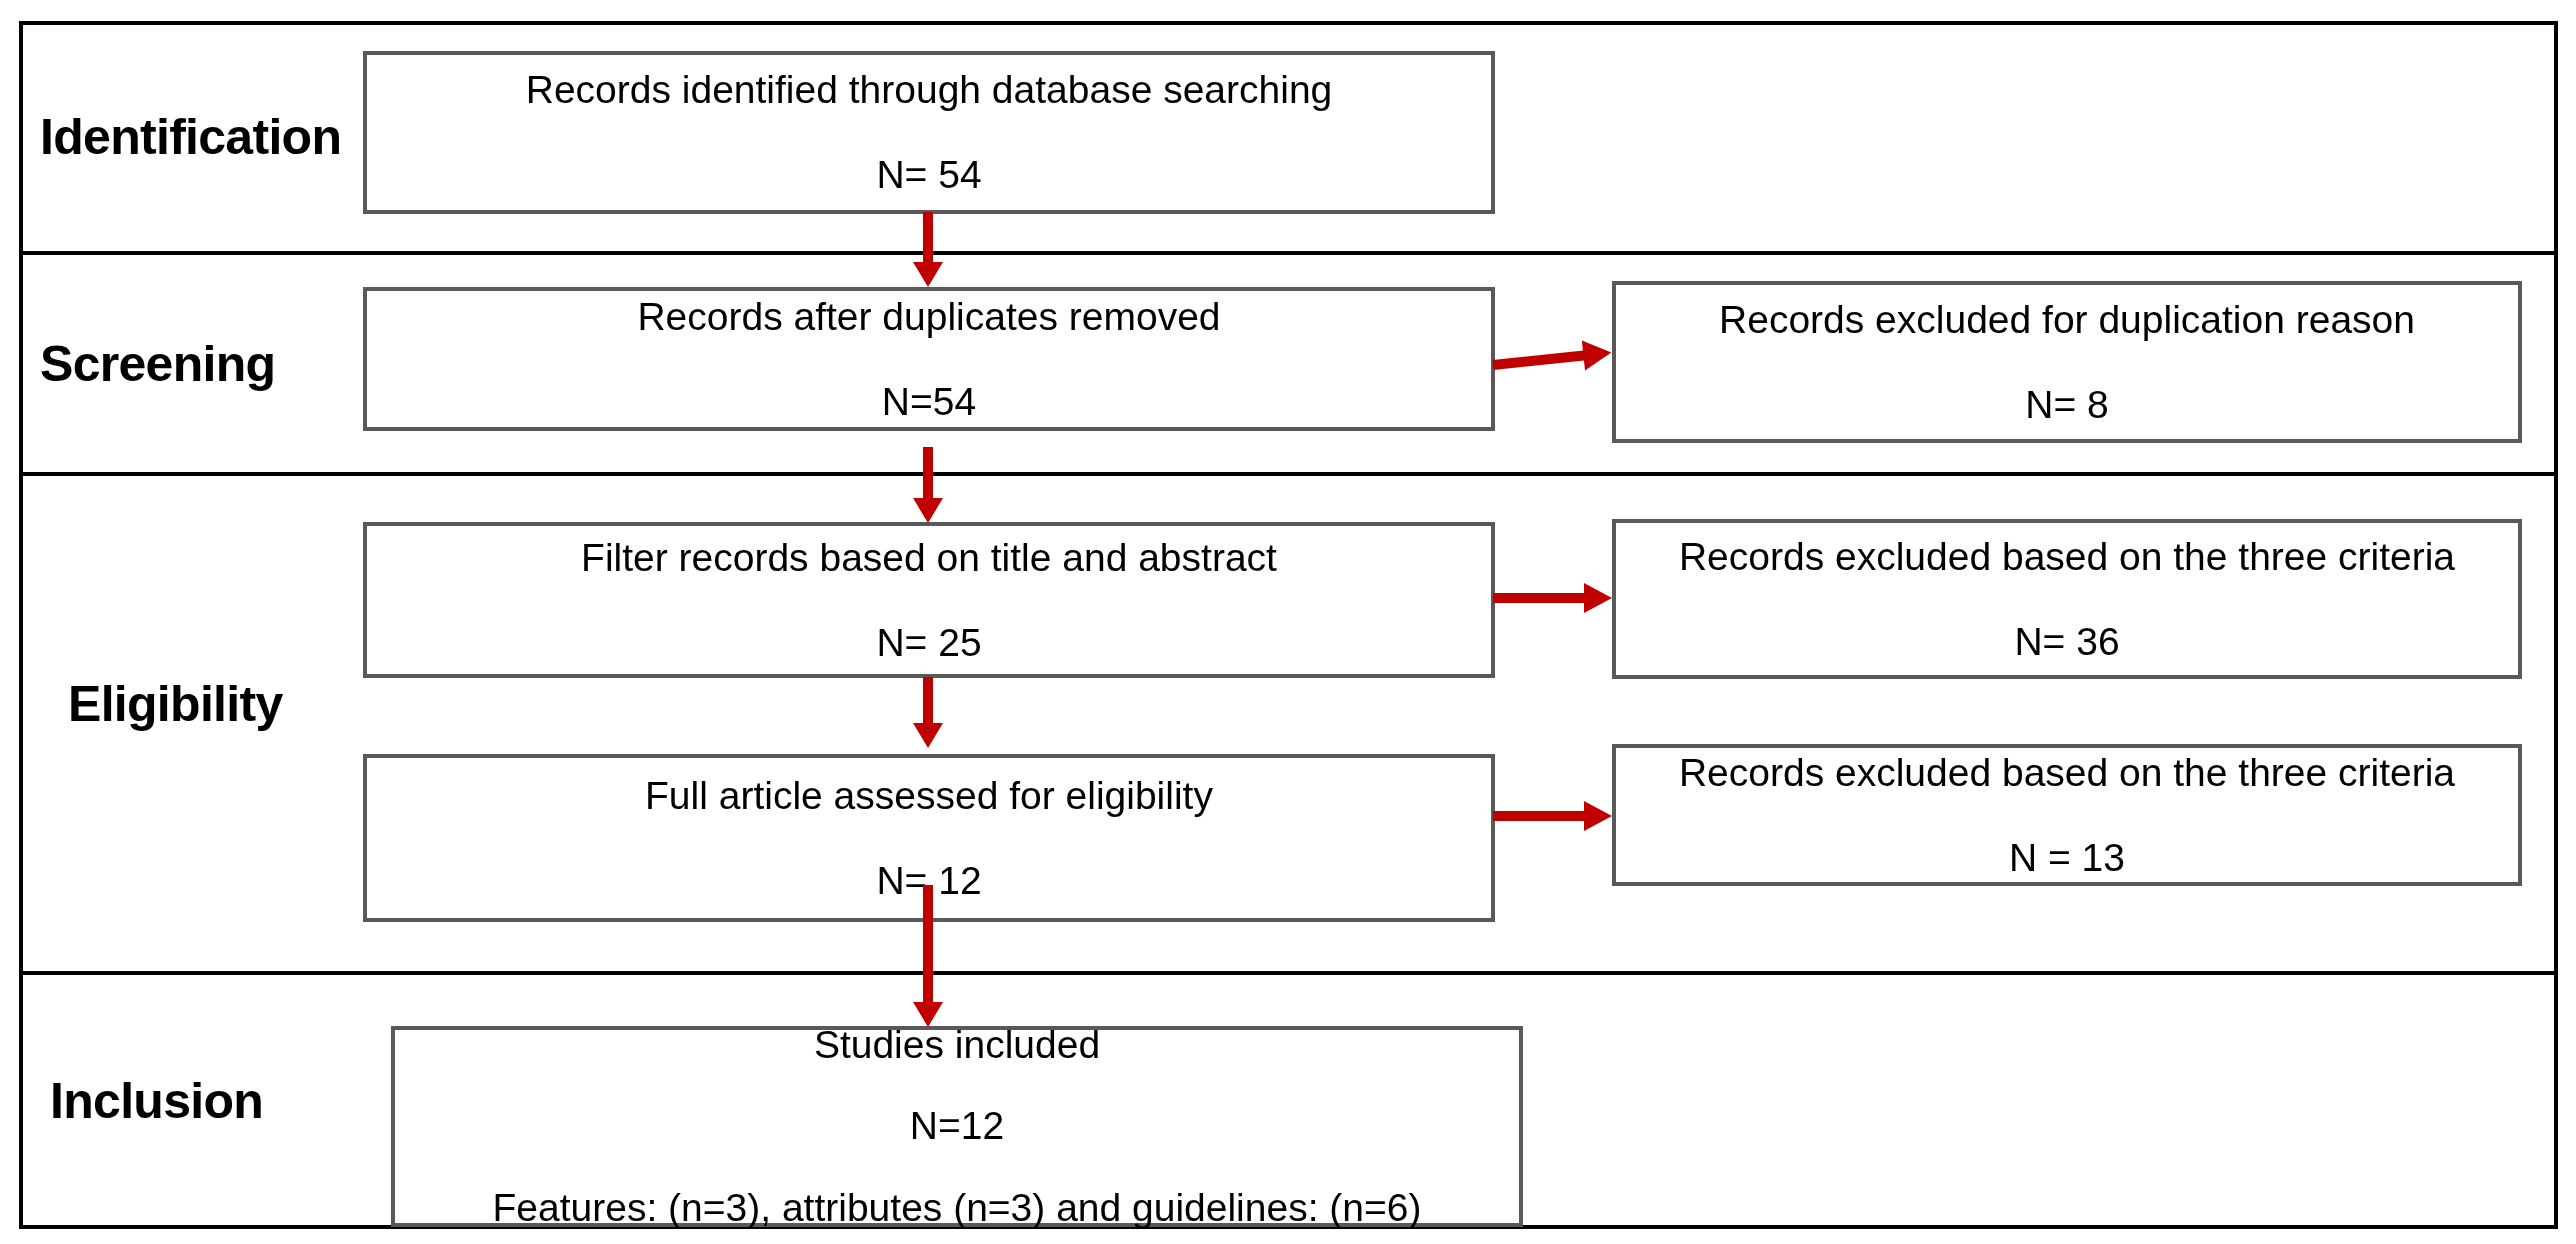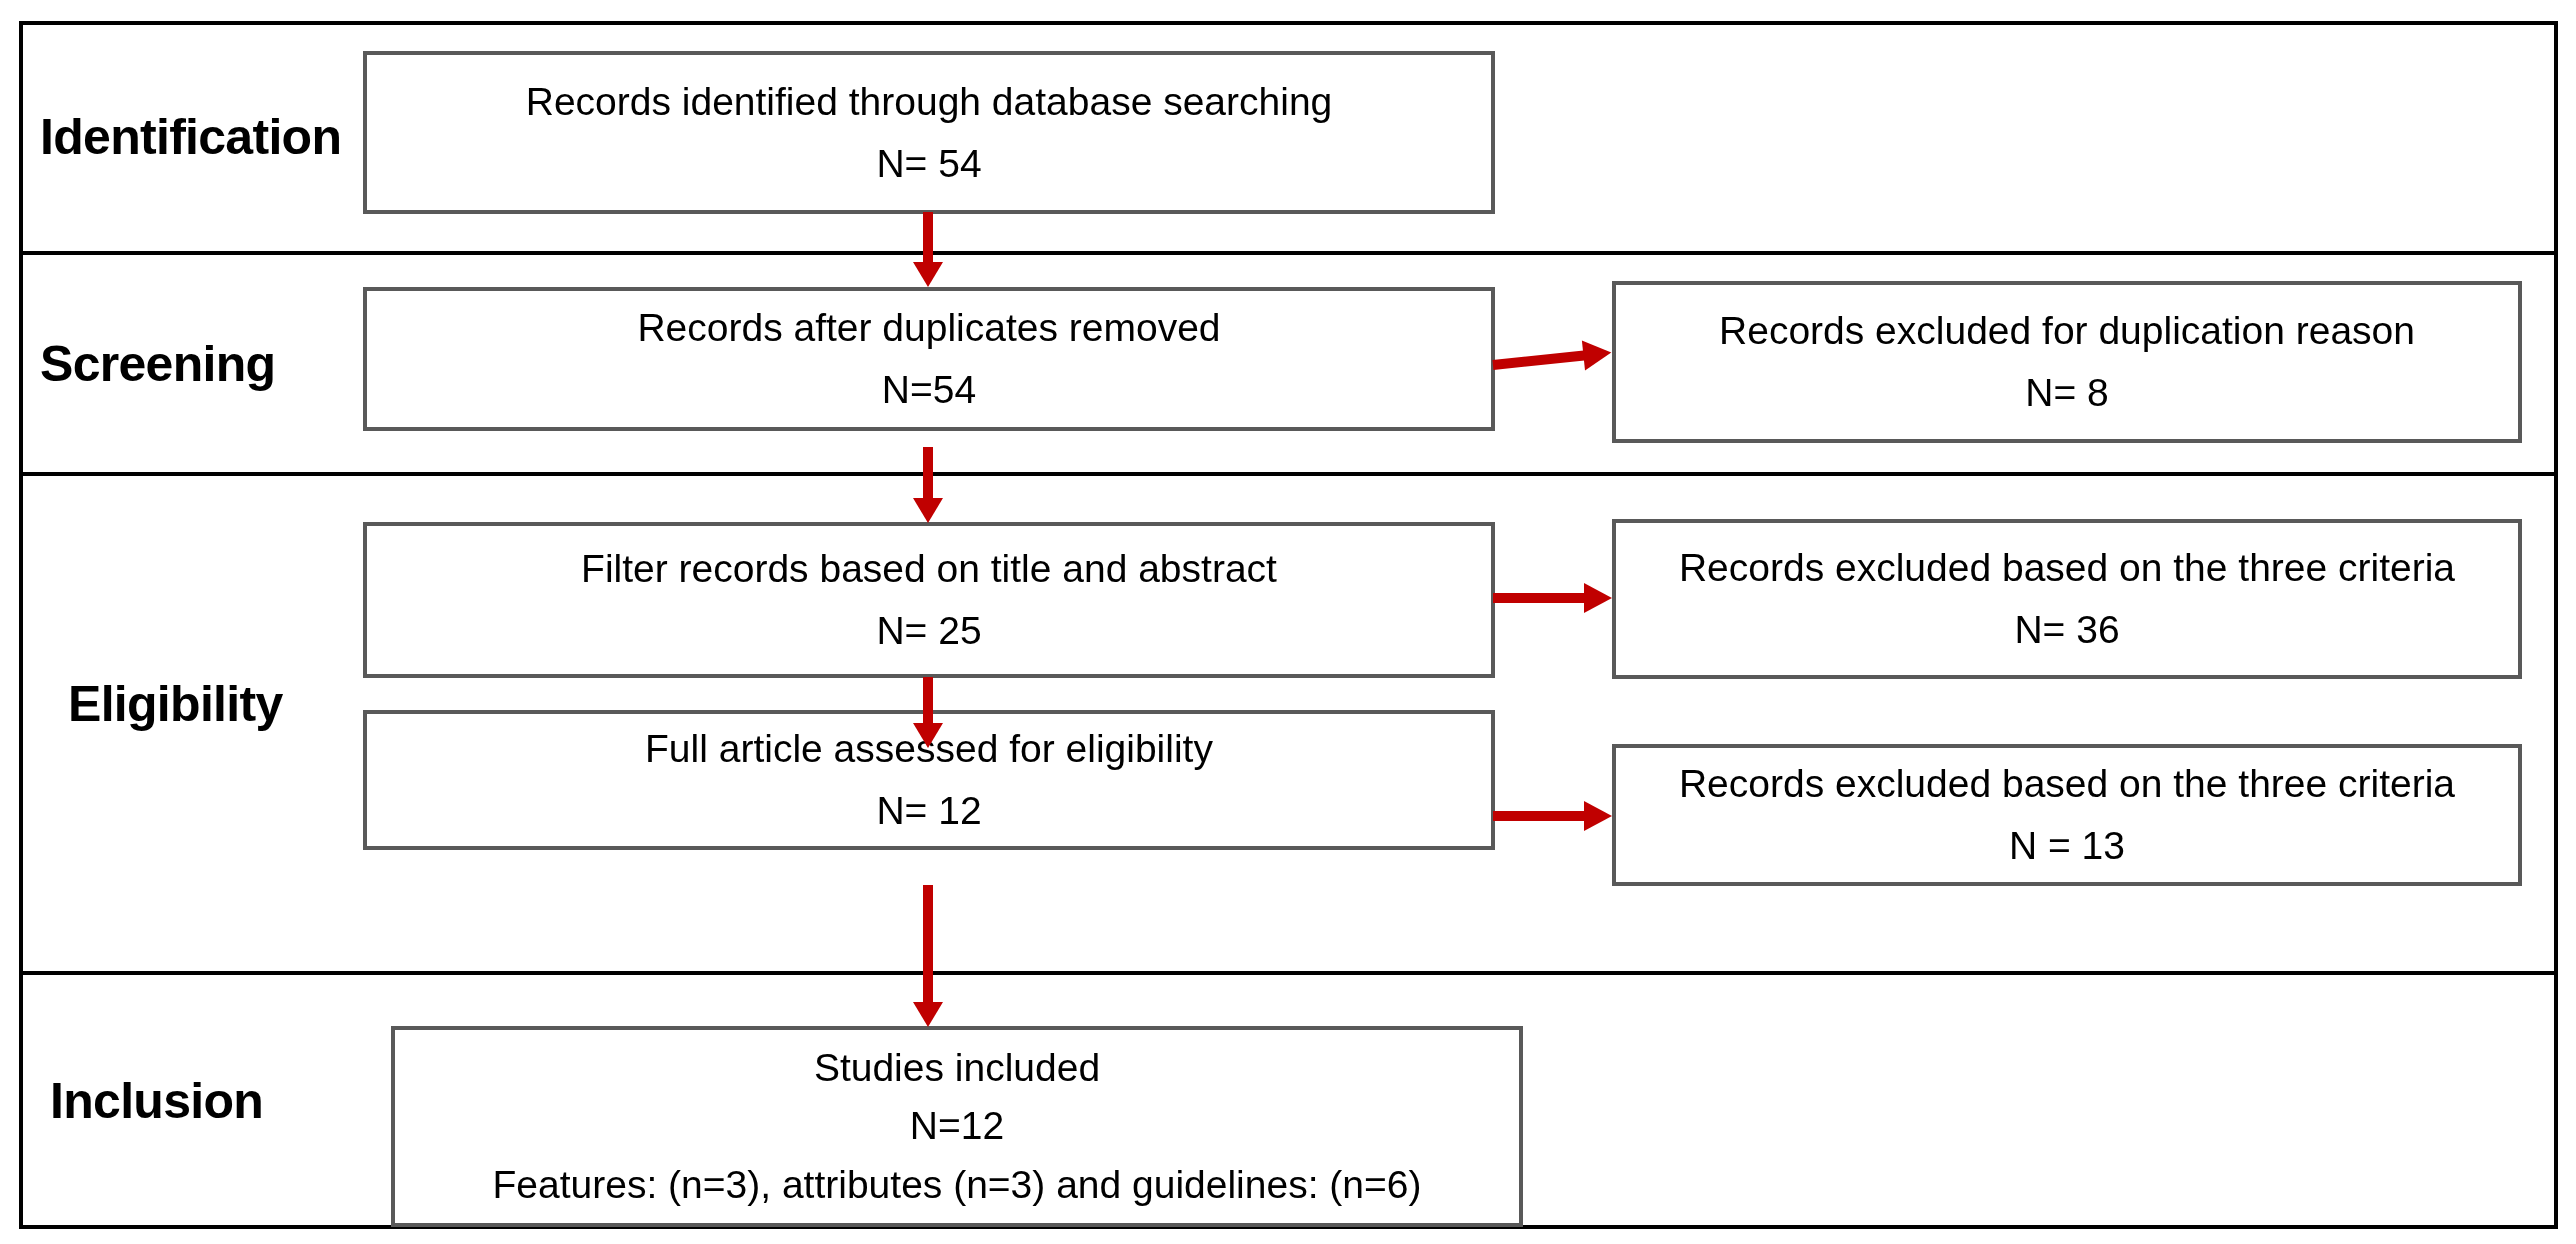--- a/index.html
+++ b/index.html
@@ -38,28 +38,28 @@
   #label-screening{top:334px;}
   #label-eligibility{top:674px;margin-left:28px;}
   #label-inclusion{top:1071px;margin-left:10px;}
 
   .box{
     position:absolute;box-sizing:border-box;
     border:4.9px solid var(--box-border-color);
     background:#ffffff;
     display:flex;flex-direction:column;justify-content:center;align-items:center;
     text-align:center;font-size:39px;line-height:1.58;
-    z-index:2;padding:0 14px;
+    z-index:2;padding:0 14px;gap:23px;
   }
   .main-box{left:363px;width:1132px;}
   .side-box{left:1612px;width:910px;}
   #box-identified{top:51px;height:163px;}
   #box-duplicates-removed{top:287px;height:144px;}
   #box-title-abstract{top:522px;height:156px;}
-  #box-full-article{top:710px;height:140px;}
+  #box-full-article{top:754px;height:168px;}
   #box-included{top:1026px;height:201px;line-height:1.5;margin-left:28px;}
   #exclusion-duplication{top:281px;height:162px;}
   #exclusion-criteria-1{top:519px;height:160px;}
   #exclusion-criteria-2{top:744px;height:142px;}
 
   .arrow-down{position:absolute;width:31px;z-index:3;left:913px;}
   #arrow-down-1{top:212px;height:75px;}
   #arrow-down-2{top:447px;height:76px;}
   #arrow-down-3{top:677px;height:71px;}
   #arrow-down-4{top:885px;height:142px;}

